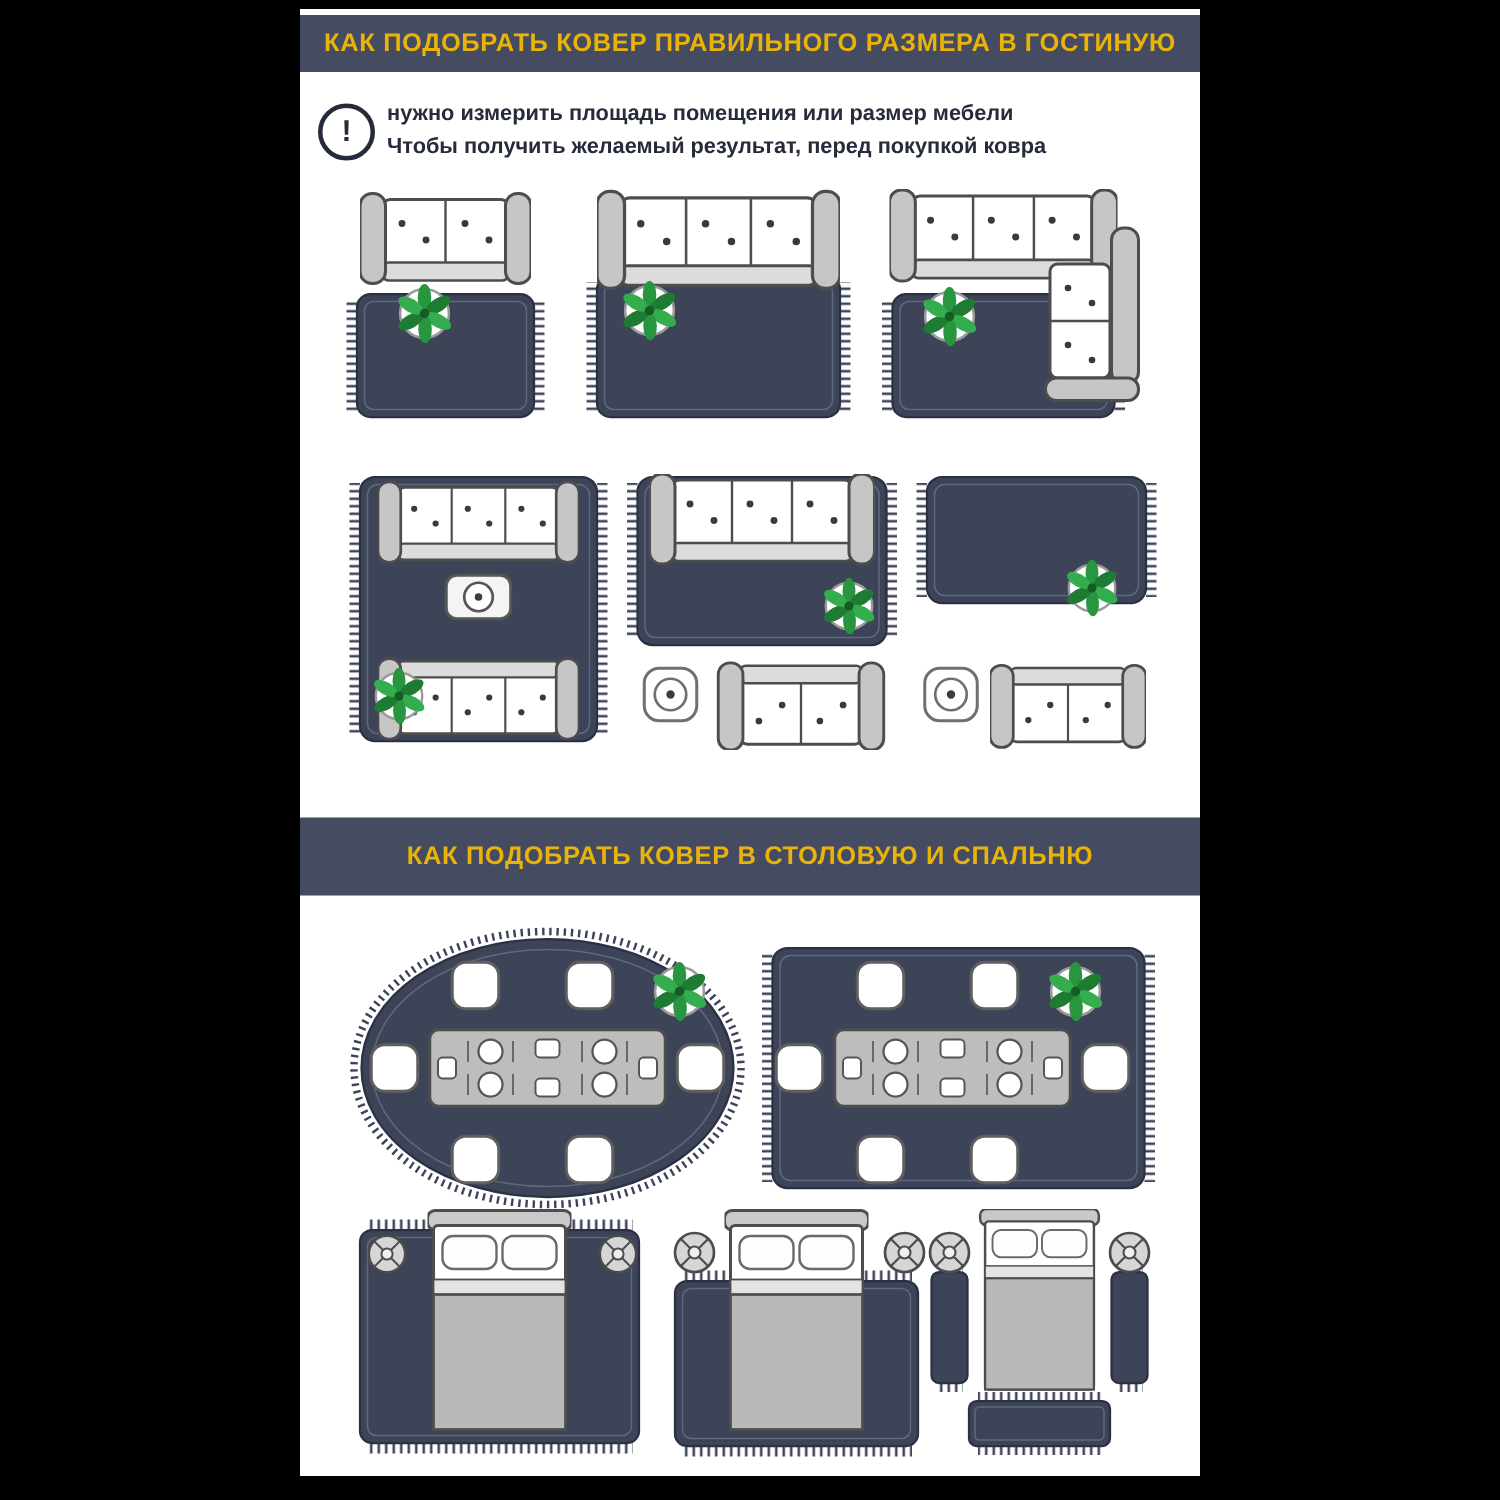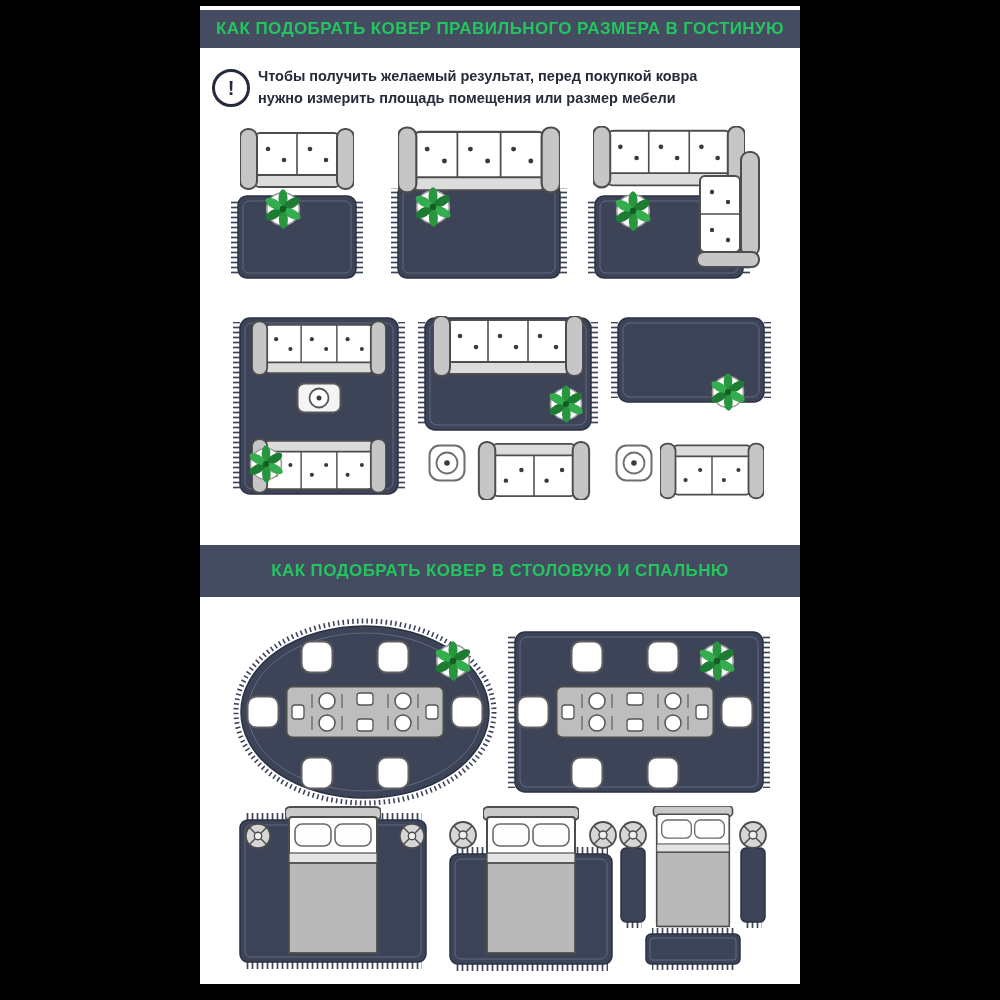--- a/index.html
+++ b/index.html
@@ -2,21 +2,21 @@
 <html><head>
 <meta charset="utf-8">
 <style>
   html,body{margin:0;padding:0;background:#000;}
   .canvas{position:relative;width:1000px;height:1000px;background:#000;overflow:hidden;
           font-family:"Liberation Sans",sans-serif;}
   .content{position:absolute;left:200px;top:0;width:600px;height:1000px;background:#fff;}
   .edge{position:absolute;left:0;width:1000px;background:#000;z-index:6;}
   .edge.top{top:0;height:6px;}
   .edge.bottom{top:984px;height:16px;}
-  .hdr{position:absolute;left:0;width:600px;background:#454b61;color:#22c55e;font-weight:bold;
+  .hdr{position:absolute;left:0;width:600px;background:#454b61;color:#eab308;font-weight:bold;
        display:flex;align-items:center;justify-content:center;font-size:17px;letter-spacing:.4px;
        text-align:center;z-index:3;}
   #hdr1{top:10px;height:38px;}
   #hdr2{top:545px;height:52px;}
   .note{position:absolute;left:0;top:64px;width:600px;height:52px;z-index:3;}
   .note-icon{position:absolute;left:12px;top:5px;width:32px;height:32px;border:3px solid #262b3b;
              border-radius:50%;display:flex;align-items:center;justify-content:center;
              font-weight:bold;font-size:20px;color:#262b3b;background:#fff;}
   .note-text{position:absolute;left:58px;top:1px;font-size:14.5px;line-height:22px;
              font-weight:600;color:#262b3b;white-space:nowrap;}
@@ -32,22 +32,22 @@
 <div class="canvas">
   <div class="content">
 
     <div class="hdr" id="hdr1">КАК ПОДОБРАТЬ КОВЕР ПРАВИЛЬНОГО РАЗМЕРА В ГОСТИНУЮ</div>
 
     <div class="note">
       <div class="note-icon">
         <span>!</span>
       </div>
       <div class="note-text">
+        <div>нужно измерить площадь помещения или размер мебели</div>
         <div>Чтобы получить желаемый результат, перед покупкой ковра</div>
-        <div>нужно измерить площадь помещения или размер мебели</div>
       </div>
     </div>
 
     <div class="hdr" id="hdr2">КАК ПОДОБРАТЬ КОВЕР В СТОЛОВУЮ И СПАЛЬНЮ</div>
 
     <svg class="diagrams" width="600" height="1000" viewBox="0 0 600 1000">
       <defs>
         <pattern id="frh" width="5" height="7" patternUnits="userSpaceOnUse">
           <line x1="2.5" y1="0" x2="2.5" y2="7" stroke="#3d4458" stroke-width="1.7"></line>
         </pattern>

